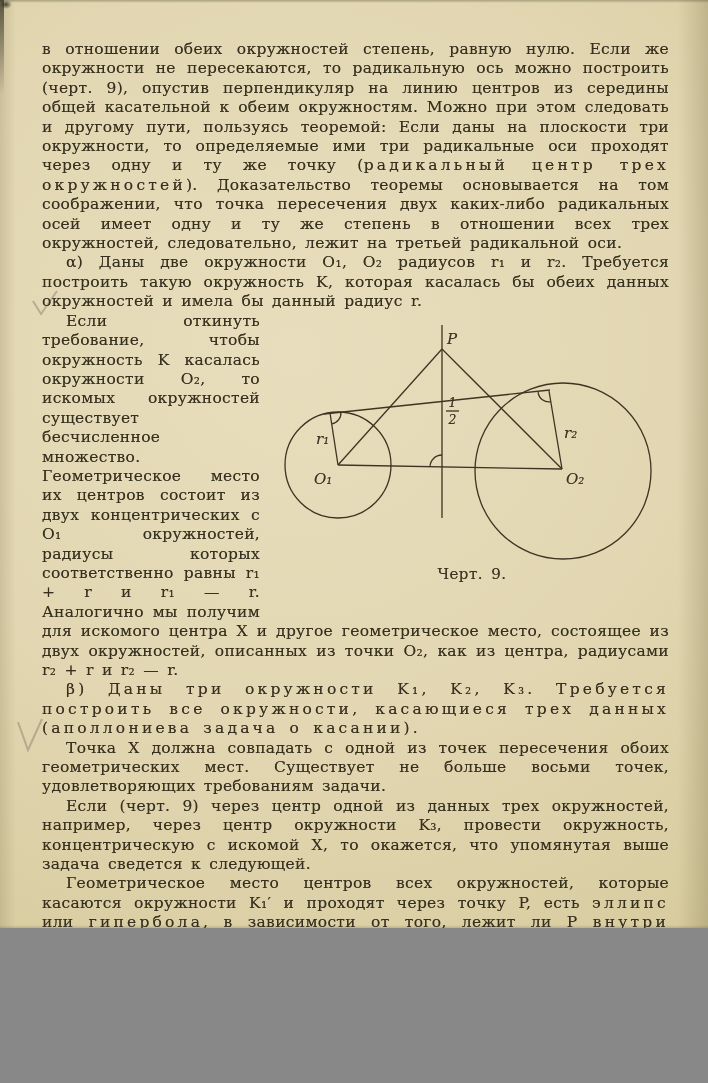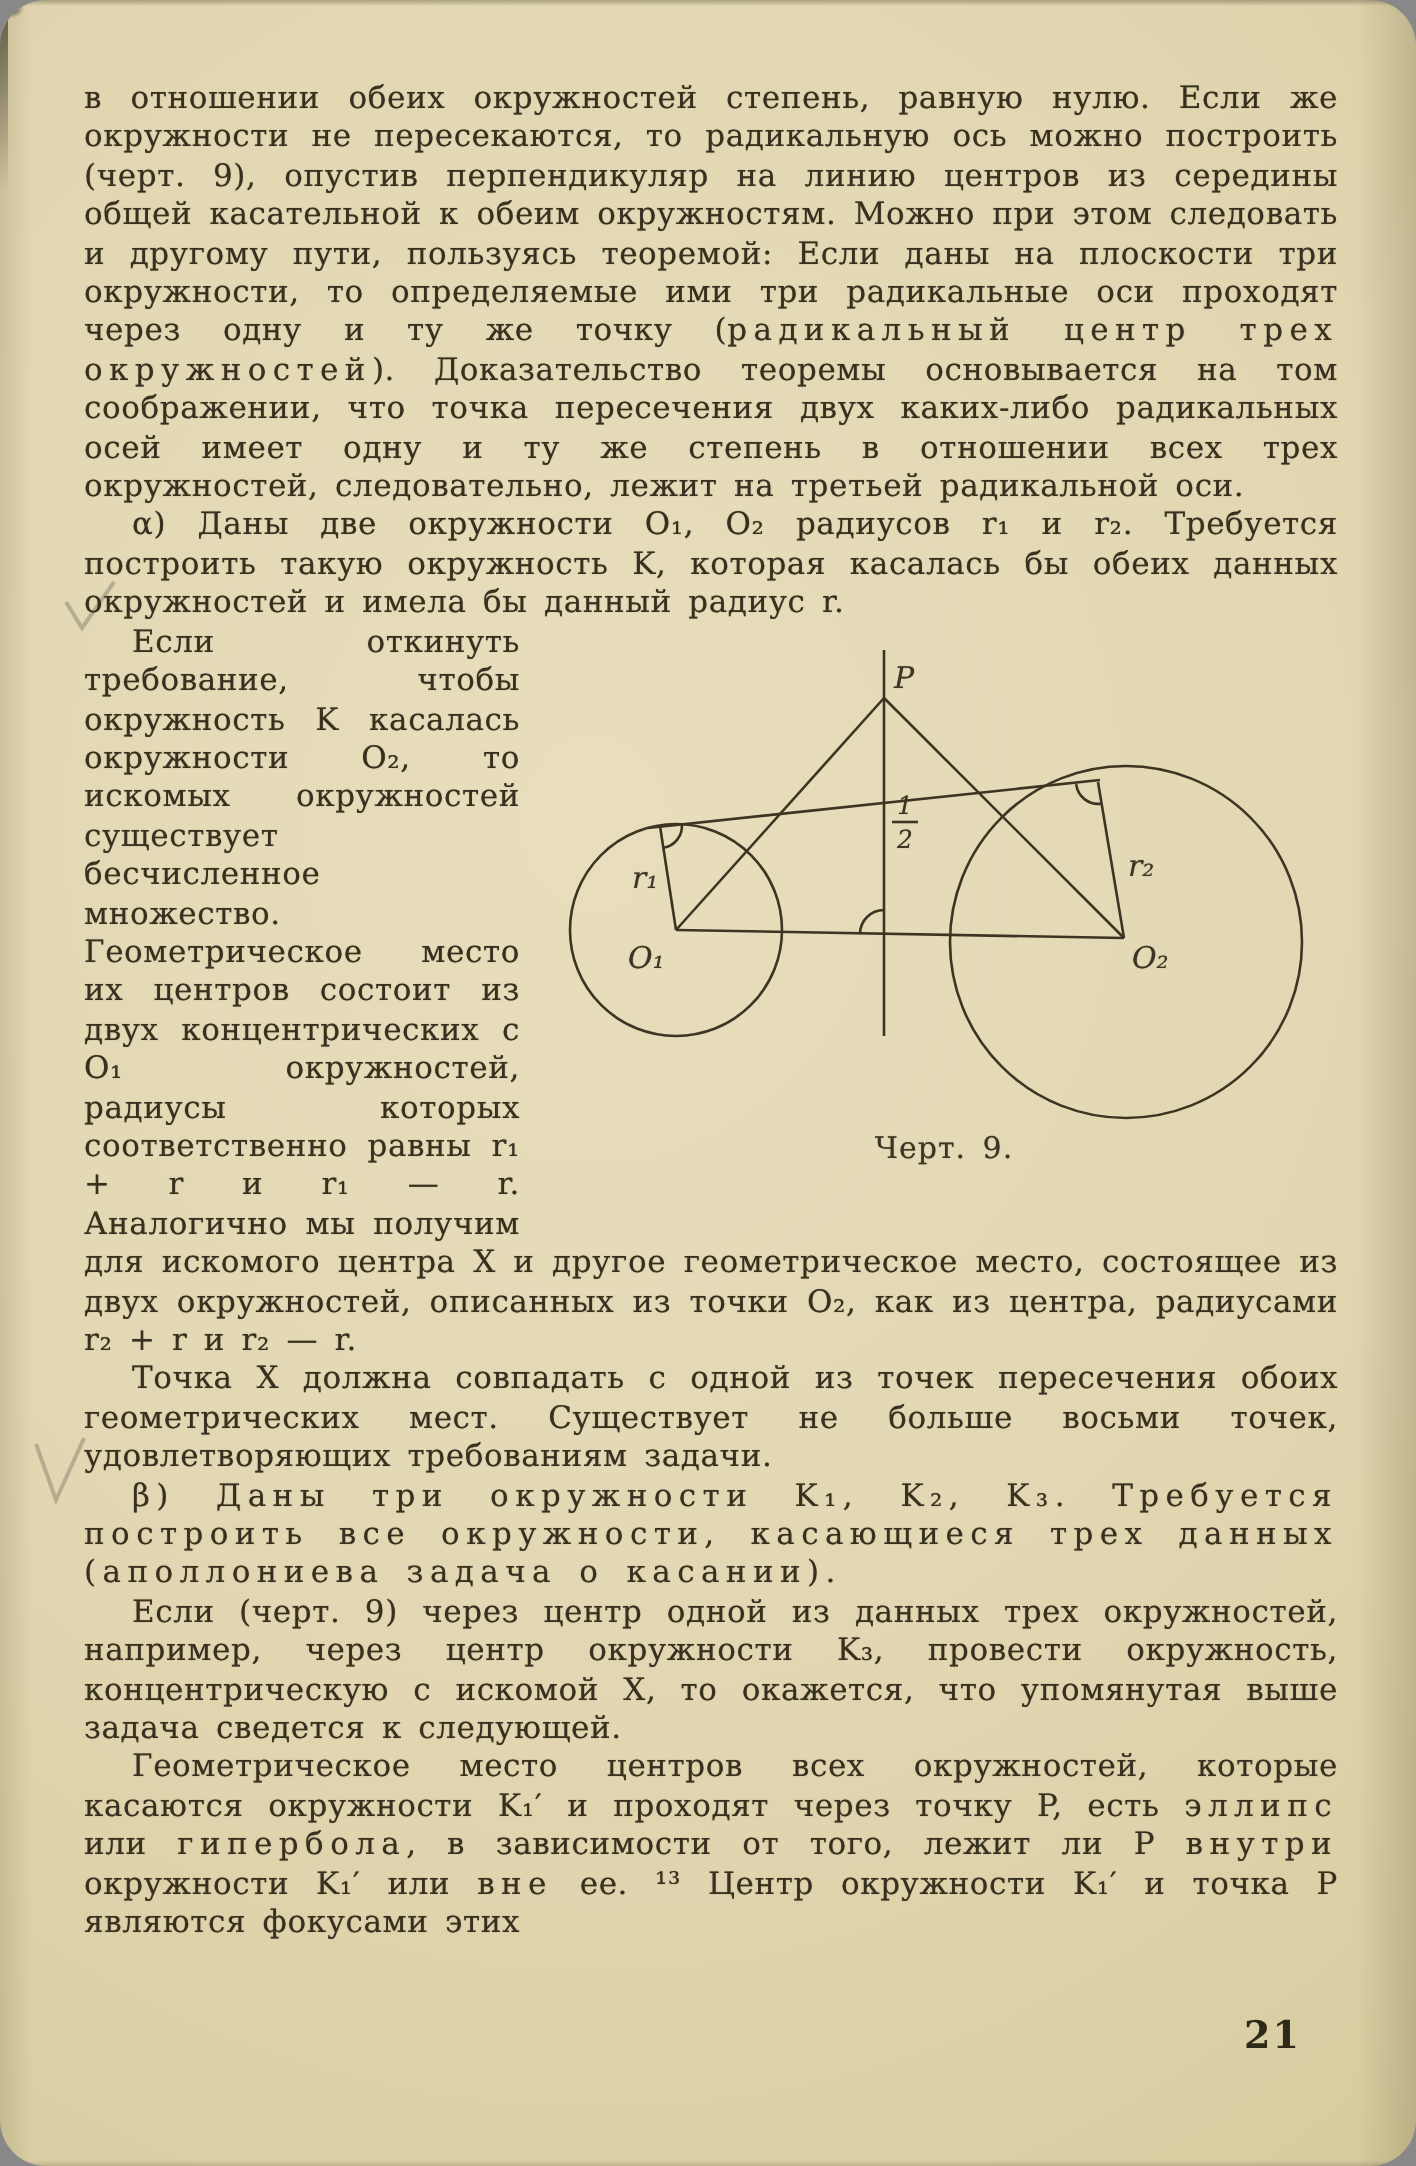--- a/index.html
+++ b/index.html
@@ -1,26 +1,25 @@
 <!DOCTYPE html>
 <html lang="ru"><head>
 <meta charset="utf-8">
 <style>
   html,body { margin:0; padding:0; background:#888; }
   .page {
-    position:relative; width:708px; height:1083px; overflow:hidden;
+    position:relative; width:708px; height:928px; overflow:hidden;
     font-family:"DejaVu Serif","Liberation Serif",serif;
     color:#37301f;
     background:
       linear-gradient(180deg, rgba(84,78,52,0.40) 0px, rgba(84,78,52,0) 3px),
       linear-gradient(0deg, rgba(84,78,52,0.22) 0px, rgba(84,78,52,0) 3px),
       linear-gradient(270deg, rgba(116,104,66,0.28) 0px, rgba(116,104,66,0) 30px),
       linear-gradient(90deg, rgba(116,104,66,0.20) 0px, rgba(116,104,66,0) 16px),
       radial-gradient(120% 90% at 42% 38%, #e8debd 0%, #e2d7b2 45%, #d9cda2 78%, #cec192 100%);
-    border-radius: 23px;
   }
   .edge-smudge { position:absolute; pointer-events:none; }
   #smudge-tl { left:0; top:0; width:4px; height:95px;
     background:linear-gradient(180deg, rgba(30,28,18,0.65), rgba(30,28,18,0)); }
   #speck-tl { left:0; top:0; width:12px; height:9px;
     background:radial-gradient(rgba(25,22,14,0.75), rgba(25,22,14,0) 70%); }
   .content {
     position:absolute; left:42px; top:40px; width:627px;
     font-size:15.5px; line-height:19.4px;
     word-spacing:3px; letter-spacing:0.3px;
@@ -84,23 +83,23 @@
         <text class="figtext fract" x="182.5" y="108" text-anchor="middle">2</text>
         <text class="figtext" x="177" y="28">P</text>
         <text class="figtext" x="44" y="168">O₁</text>
         <text class="figtext" x="296" y="168">O₂</text>
         <text class="figtext" x="46" y="128">r₁</text>
         <text class="figtext" x="294" y="122">r₂</text>
         <text class="figcap" x="202" y="263" text-anchor="middle">Черт. 9.</text>
       </svg>
         </span><span>Если откинуть требование, чтобы окружность K касалась окружности O₂, то искомых окружностей существует бесчисленное множество. Геометрическое место их центров состоит из двух концентрических с O₁ окружностей, радиусы которых соответственно равны r₁ + r и r₁ — r. Аналогично мы получим для искомого центра X и другое геометрическое место, состоящее из двух окружностей, описанных из точки O₂, как из центра, радиусами r₂ + r и r₂ — r.</span></p>
 
+    <p class="para"><span class="sp">β) Даны три окружности K₁, K₂, K₃. Требуется построить все окружности, касающиеся трех данных (аполлониева задача о касании).</span></p>
+
     <p class="para"><span>Точка X должна совпадать с одной из точек пересечения обоих геометрических мест. Существует не больше восьми точек, удовлетворяющих требованиям задачи.</span></p>
-
-    <p class="para"><span class="sp">β) Даны три окружности K₁, K₂, K₃. Требуется построить все окружности, касающиеся трех данных (аполлониева задача о касании).</span></p>
 
     <p class="para"><span>Если (черт. 9) через центр одной из данных трех окружностей, например, через центр окружности K₃, провести окружность, концентрическую с искомой X, то окажется, что упомянутая выше задача сведется к следующей.</span></p>
 
 
     <p class="para"><span>Геометрическое место центров всех окружностей, которые касаются окружности K₁′ и проходят через точку P, есть </span><span class="sp">эллипс</span><span> или </span><span class="sp">гипербола</span><span>, в зависимости от того, лежит ли P </span><span class="sp">внутри</span><span> окружности K₁′ или </span><span class="sp">вне</span><span> ее. ¹³ Центр окружности K₁′ и точка P являются фокусами этих</span></p>
 
   </div>
 
   <div class="pagenum">21</div>
 

